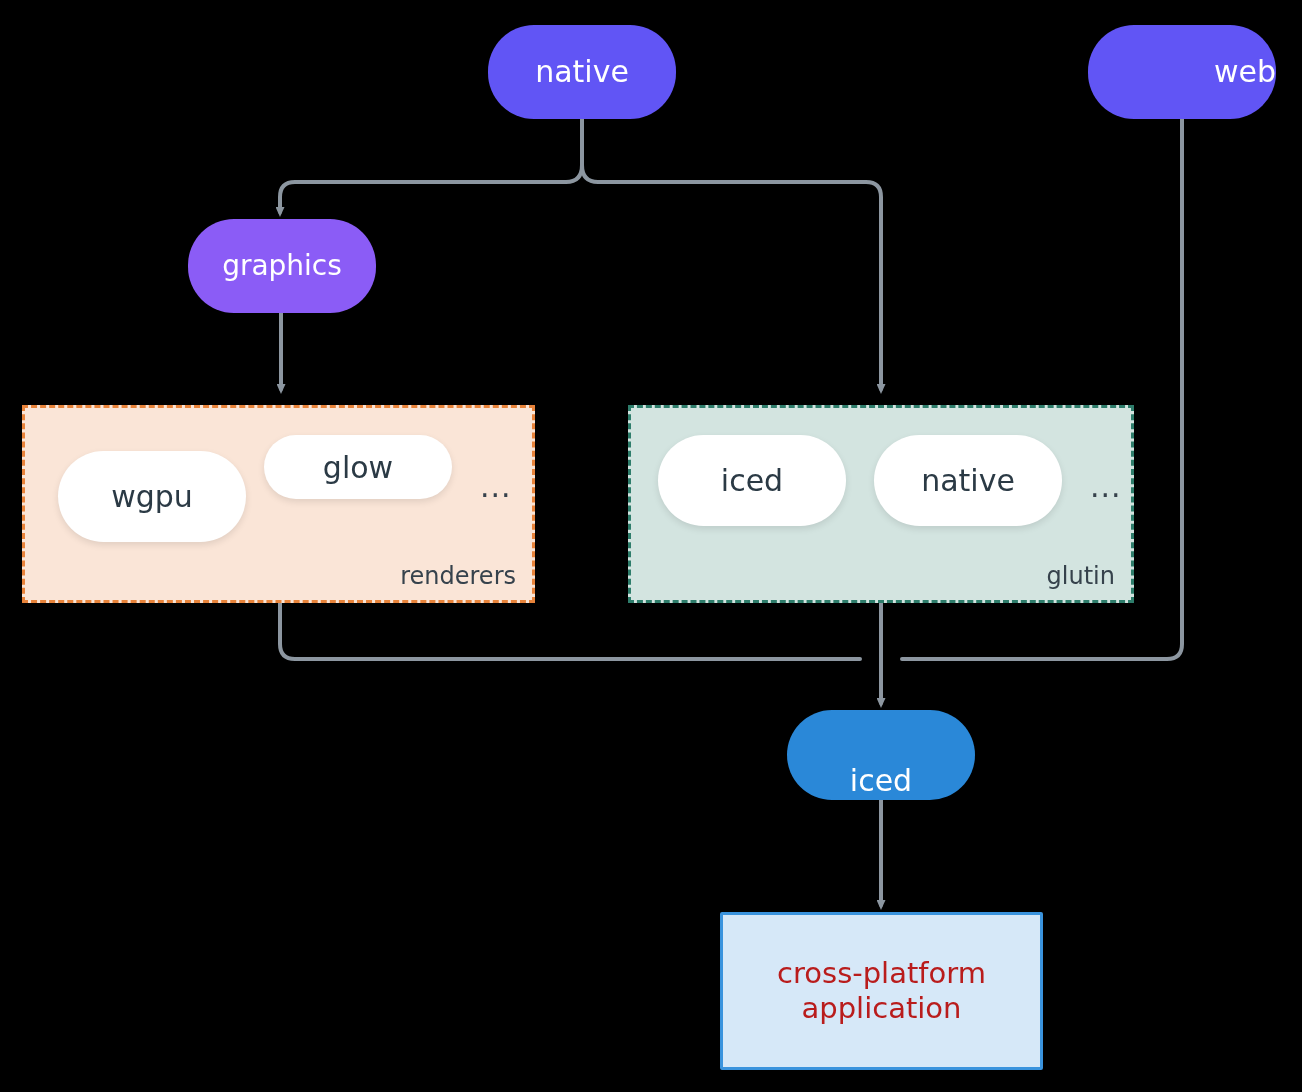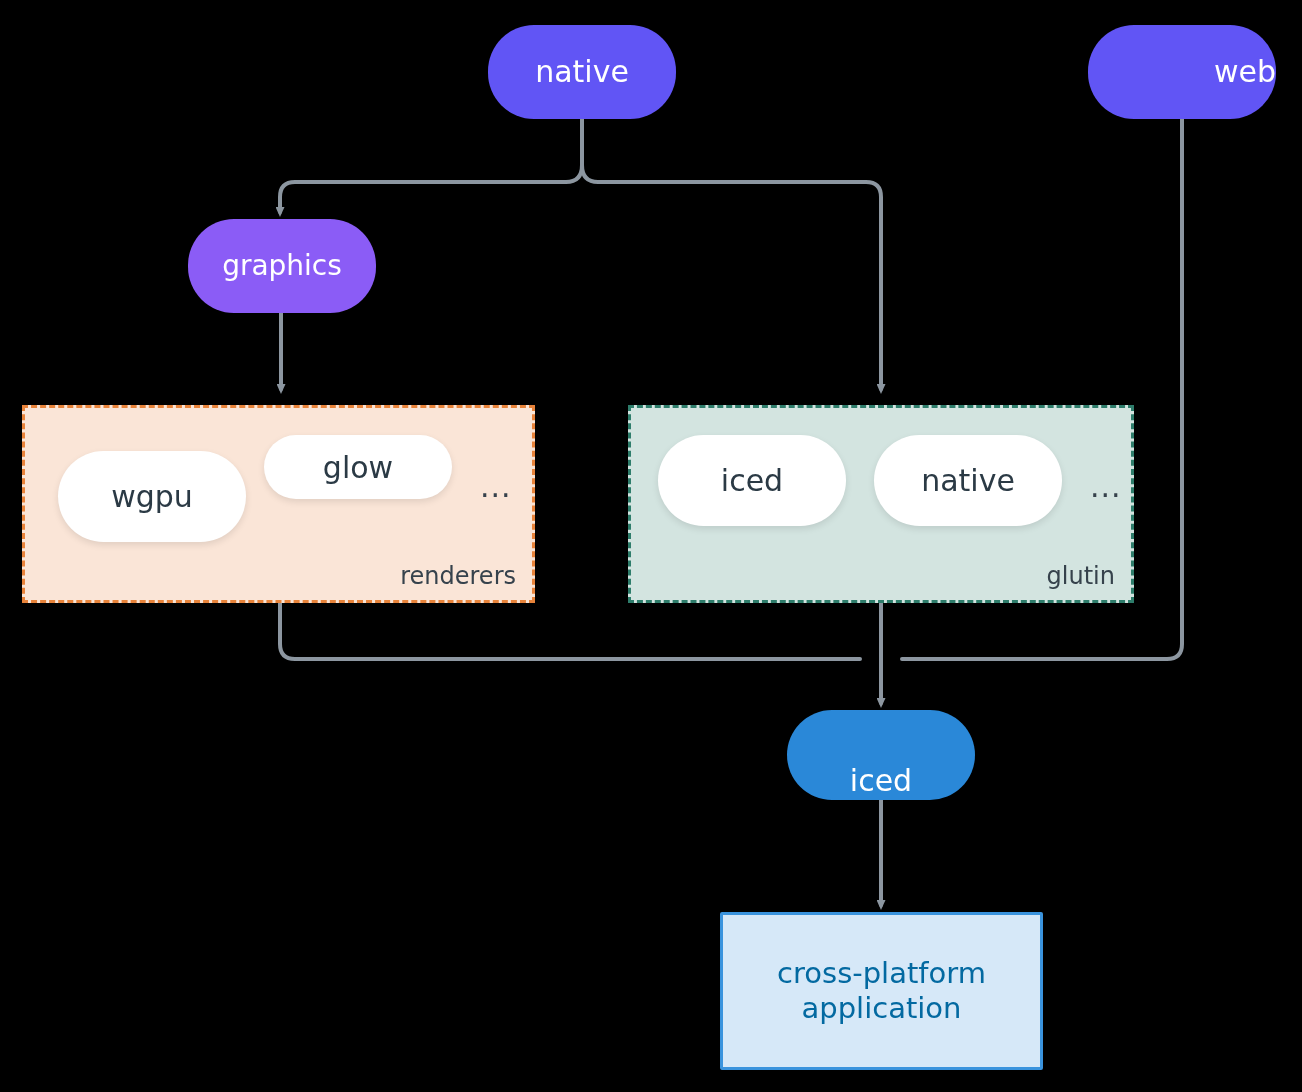--- a/index.html
+++ b/index.html
@@ -53,21 +53,21 @@
   
   .pill-blue {
     background: #2a88d8;
     color: #ffffff;
     border-radius: 46px;
     font-size: 30px;
   }
   
   .box-app {
     background: #d6e8f8;
-    color: #0369a1;
+    color: #b91c1c;
     border: 3px solid #3a93dd;
     border-radius: 2px;
     font-size: 29px;
     flex-direction: column;
   }
   .box-app span { display: block; }
 
   
   .group {
     position: absolute;

